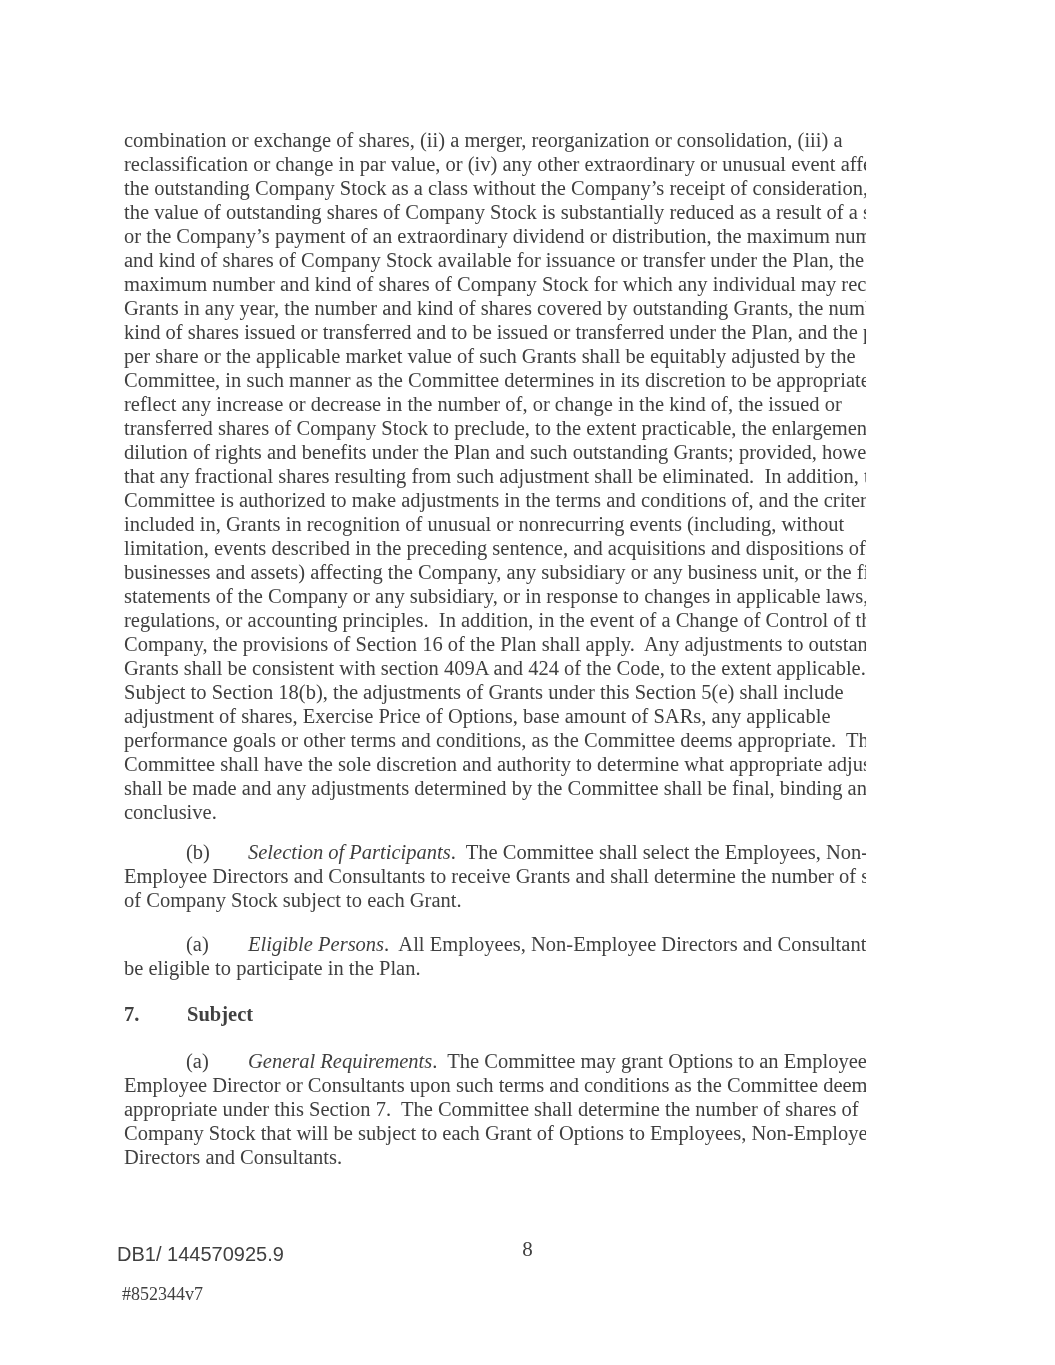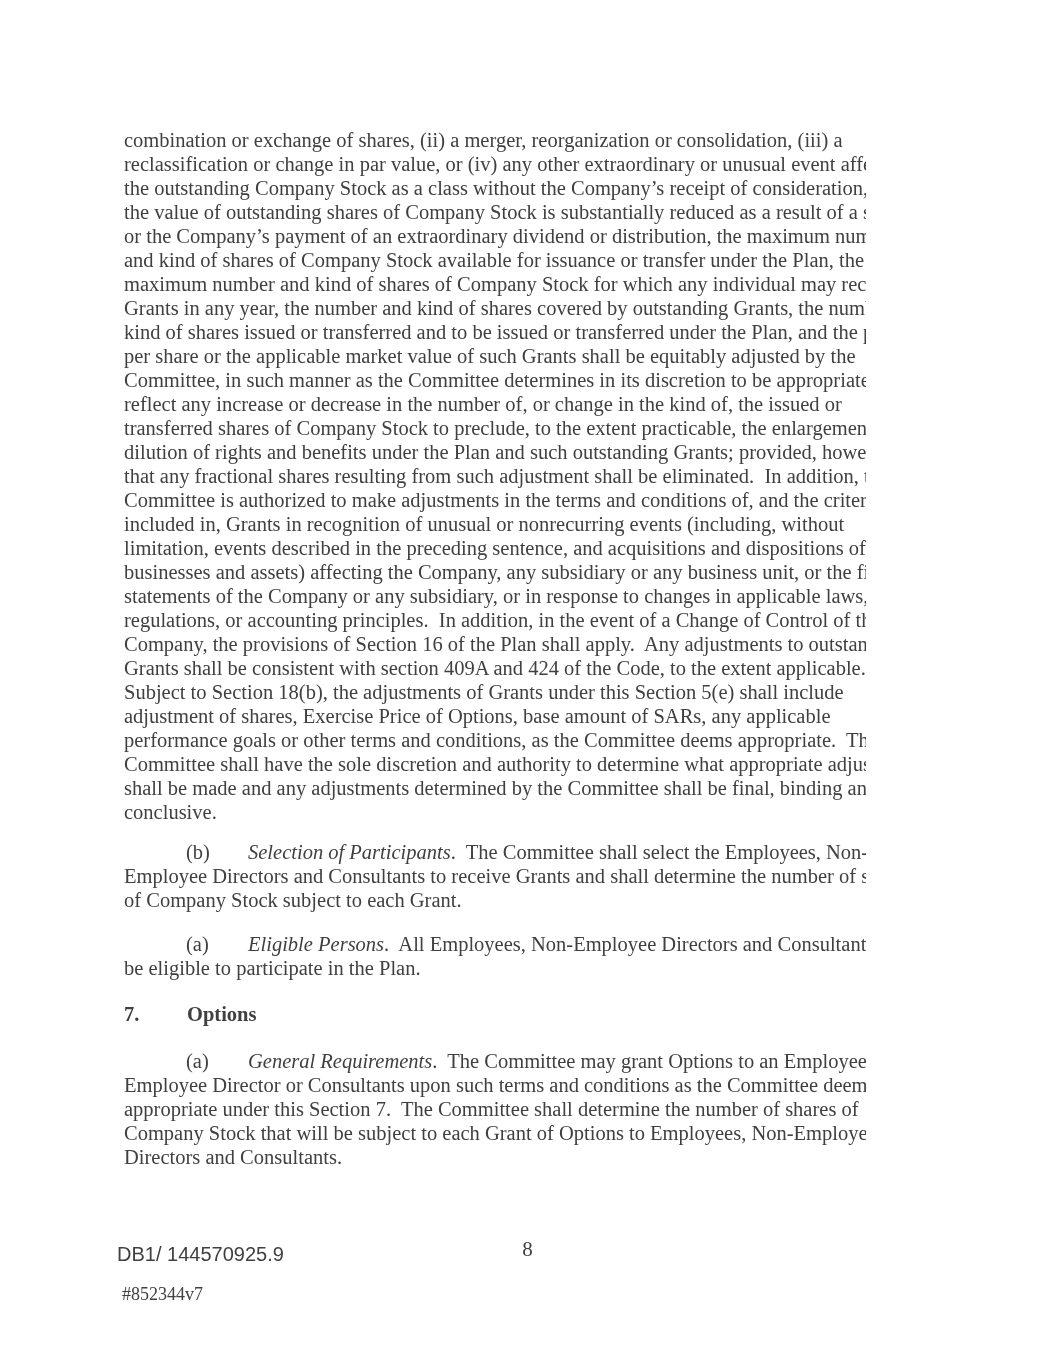--- a/index.html
+++ b/index.html
@@ -84,21 +84,21 @@
 <div class="page">
   <div class="content">
 
     <p class="body-par"><span>combination or exchange of shares, (ii) a merger, reorganization or consolidation, (iii) a reclassification or change in par value, or (iv) any other extraordinary or unusual event affecting the outstanding Company Stock as a class without the Company’s receipt of consideration, or if the value of outstanding shares of Company Stock is substantially reduced as a result of a spinoff or the Company’s payment of an extraordinary dividend or distribution, the maximum number and kind of shares of Company Stock available for issuance or transfer under the Plan, the maximum number and kind of shares of Company Stock for which any individual may receive Grants in any year, the number and kind of shares covered by outstanding Grants, the number and kind of shares issued or transferred and to be issued or transferred under the Plan, and the price per share or the applicable market value of such Grants shall be equitably adjusted by the Committee, in such manner as the Committee determines in its discretion to be appropriate, to reflect any increase or decrease in the number of, or change in the kind of, the issued or transferred shares of Company Stock to preclude, to the extent practicable, the enlargement or dilution of rights and benefits under the Plan and such outstanding Grants; provided, however, that any fractional shares resulting from such adjustment shall be eliminated.  In addition, the Committee is authorized to make adjustments in the terms and conditions of, and the criteria included in, Grants in recognition of unusual or nonrecurring events (including, without limitation, events described in the preceding sentence, and acquisitions and dispositions of businesses and assets) affecting the Company, any subsidiary or any business unit, or the financial statements of the Company or any subsidiary, or in response to changes in applicable laws, regulations, or accounting principles.  In addition, in the event of a Change of Control of the Company, the provisions of Section 16 of the Plan shall apply.  Any adjustments to outstanding Grants shall be consistent with section 409A and 424 of the Code, to the extent applicable.  Subject to Section 18(b), the adjustments of Grants under this Section 5(e) shall include adjustment of shares, Exercise Price of Options, base amount of SARs, any applicable performance goals or other terms and conditions, as the Committee deems appropriate.  The Committee shall have the sole discretion and authority to determine what appropriate adjustments shall be made and any adjustments determined by the Committee shall be final, binding and conclusive.</span></p>
 
 
     <p class="sub sub-b6"><span class="item-label">(b)</span><span class="term">Selection of Participants</span><span>.  The Committee shall select the Employees, Non-Employee Directors and Consultants to receive Grants and shall determine the number of shares of Company Stock subject to each Grant.</span></p>
 
     <p class="sub sub-a6"><span class="item-label">(a)</span><span class="term">Eligible Persons</span><span>.  All Employees, Non-Employee Directors and Consultants shall be eligible to participate in the Plan.</span></p>
 
-    <p class="heading h7"><span class="heading-number">7.</span><span>Options</span></p>
+    <p class="heading h7"><span class="heading-number">7.</span><span>Subject</span></p>
 
     <p class="sub"><span class="item-label">(a)</span><span class="term">General Requirements</span><span>.  The Committee may grant Options to an Employee, Non-Employee Director or Consultants upon such terms and conditions as the Committee deems appropriate under this Section 7.  The Committee shall determine the number of shares of Company Stock that will be subject to each Grant of Options to Employees, Non-Employee Directors and Consultants.</span></p>
 
   </div>
 
   <div class="footer-docid">DB1/ 144570925.9</div>
   <div class="footer-page">8</div>
   <div class="footer-version">#852344v7</div>
 </div>
 

